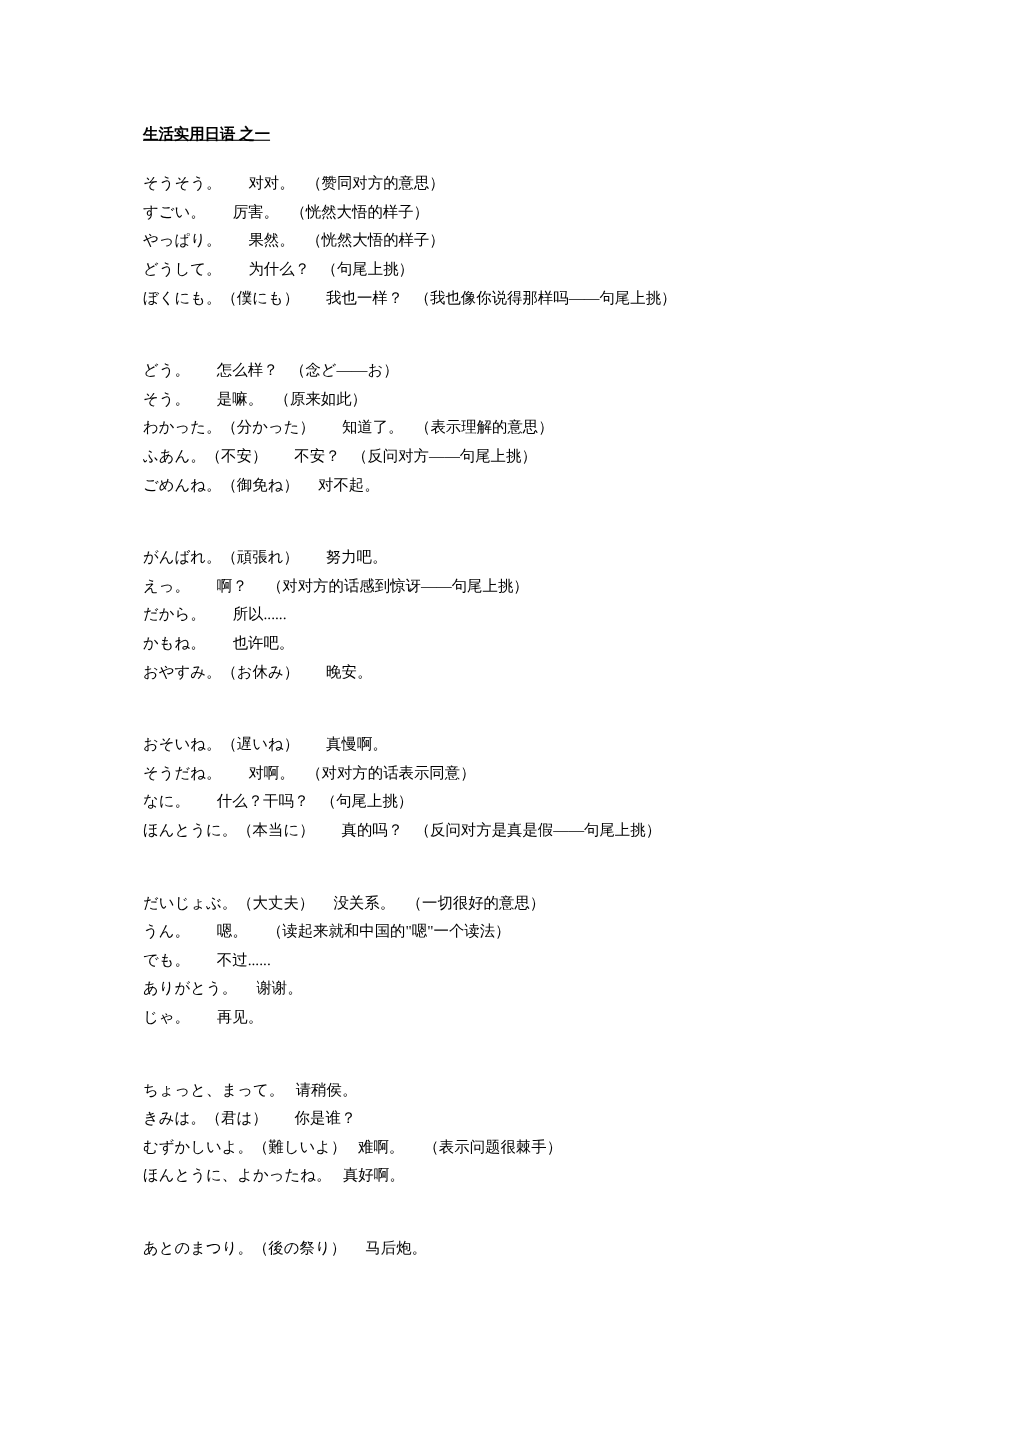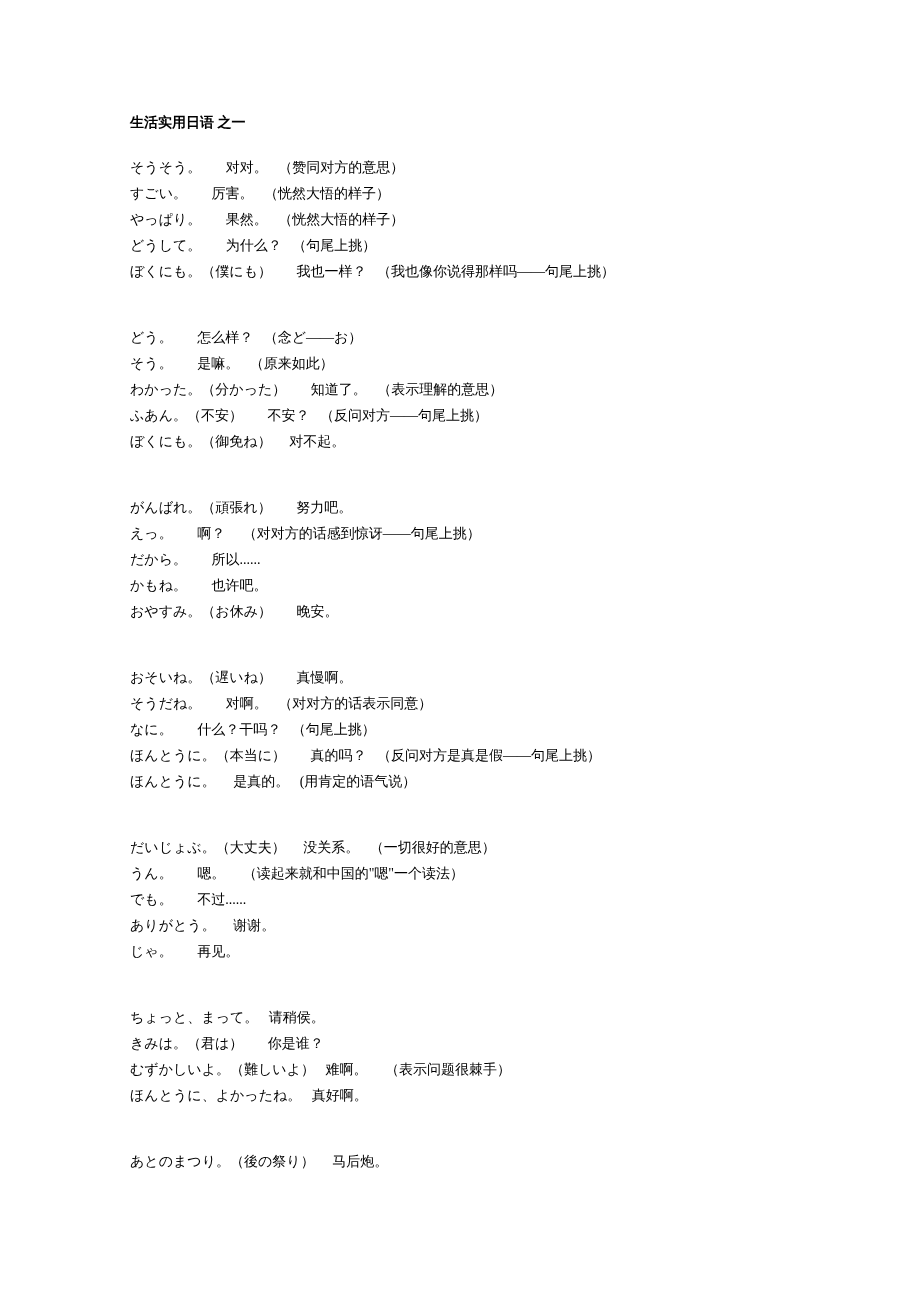--- a/index.html
+++ b/index.html
@@ -13,20 +13,21 @@
       background: #ffffff;
       font-family: "SimSun", "宋体", serif;
       font-size: 14px;
       color: #000000;
       padding: 112px 130px 60px 130px;
       line-height: 1.5;
     }
     .title {
       font-weight: bold;
       margin-bottom: 24px;
+      text-decoration: underline;
     }
     .entry {
       margin-bottom: 5px;
       white-space: pre;
     }
     .group {
       margin-bottom: 45px;
     }
     .last-group {
       margin-bottom: 16px;
@@ -43,37 +44,36 @@
   <div class="entry">やっぱり。       果然。   （恍然大悟的样子）</div>
   <div class="entry">どうして。       为什么？   （句尾上挑）</div>
   <div class="entry">ぼくにも。（僕にも）       我也一样？   （我也像你说得那样吗——句尾上挑）</div>
 </div>
 
 <div class="group">
   <div class="entry">どう。       怎么样？   （念ど——お）</div>
   <div class="entry">そう。       是嘛。   （原来如此）</div>
   <div class="entry">わかった。（分かった）       知道了。   （表示理解的意思）</div>
   <div class="entry">ふあん。（不安）       不安？   （反问对方——句尾上挑）</div>
-  <div class="entry">ぼくにも。（御免ね）     对不起。</div>
+  <div class="entry">ごめんね。（御免ね）     对不起。</div>
 </div>
 
 <div class="group">
   <div class="entry">がんばれ。（頑張れ）       努力吧。</div>
   <div class="entry">えっ。       啊？     （对对方的话感到惊讶——句尾上挑）</div>
   <div class="entry">だから。       所以......</div>
   <div class="entry">かもね。       也许吧。</div>
   <div class="entry">おやすみ。（お休み）       晚安。</div>
 </div>
 
 <div class="group">
   <div class="entry">おそいね。（遅いね）       真慢啊。</div>
   <div class="entry">そうだね。       对啊。   （对对方的话表示同意）</div>
   <div class="entry">なに。       什么？干吗？   （句尾上挑）</div>
   <div class="entry">ほんとうに。（本当に）       真的吗？   （反问对方是真是假——句尾上挑）</div>
-  <div class="entry">ほんとうに。     是真的。   (用肯定的语气说）</div>
 </div>
 
 <div class="group">
   <div class="entry">だいじょぶ。（大丈夫）     没关系。   （一切很好的意思）</div>
   <div class="entry">うん。       嗯。     （读起来就和中国的"嗯"一个读法）</div>
   <div class="entry">でも。       不过......</div>
   <div class="entry">ありがとう。     谢谢。</div>
   <div class="entry">じゃ。       再见。</div>
 </div>
 

